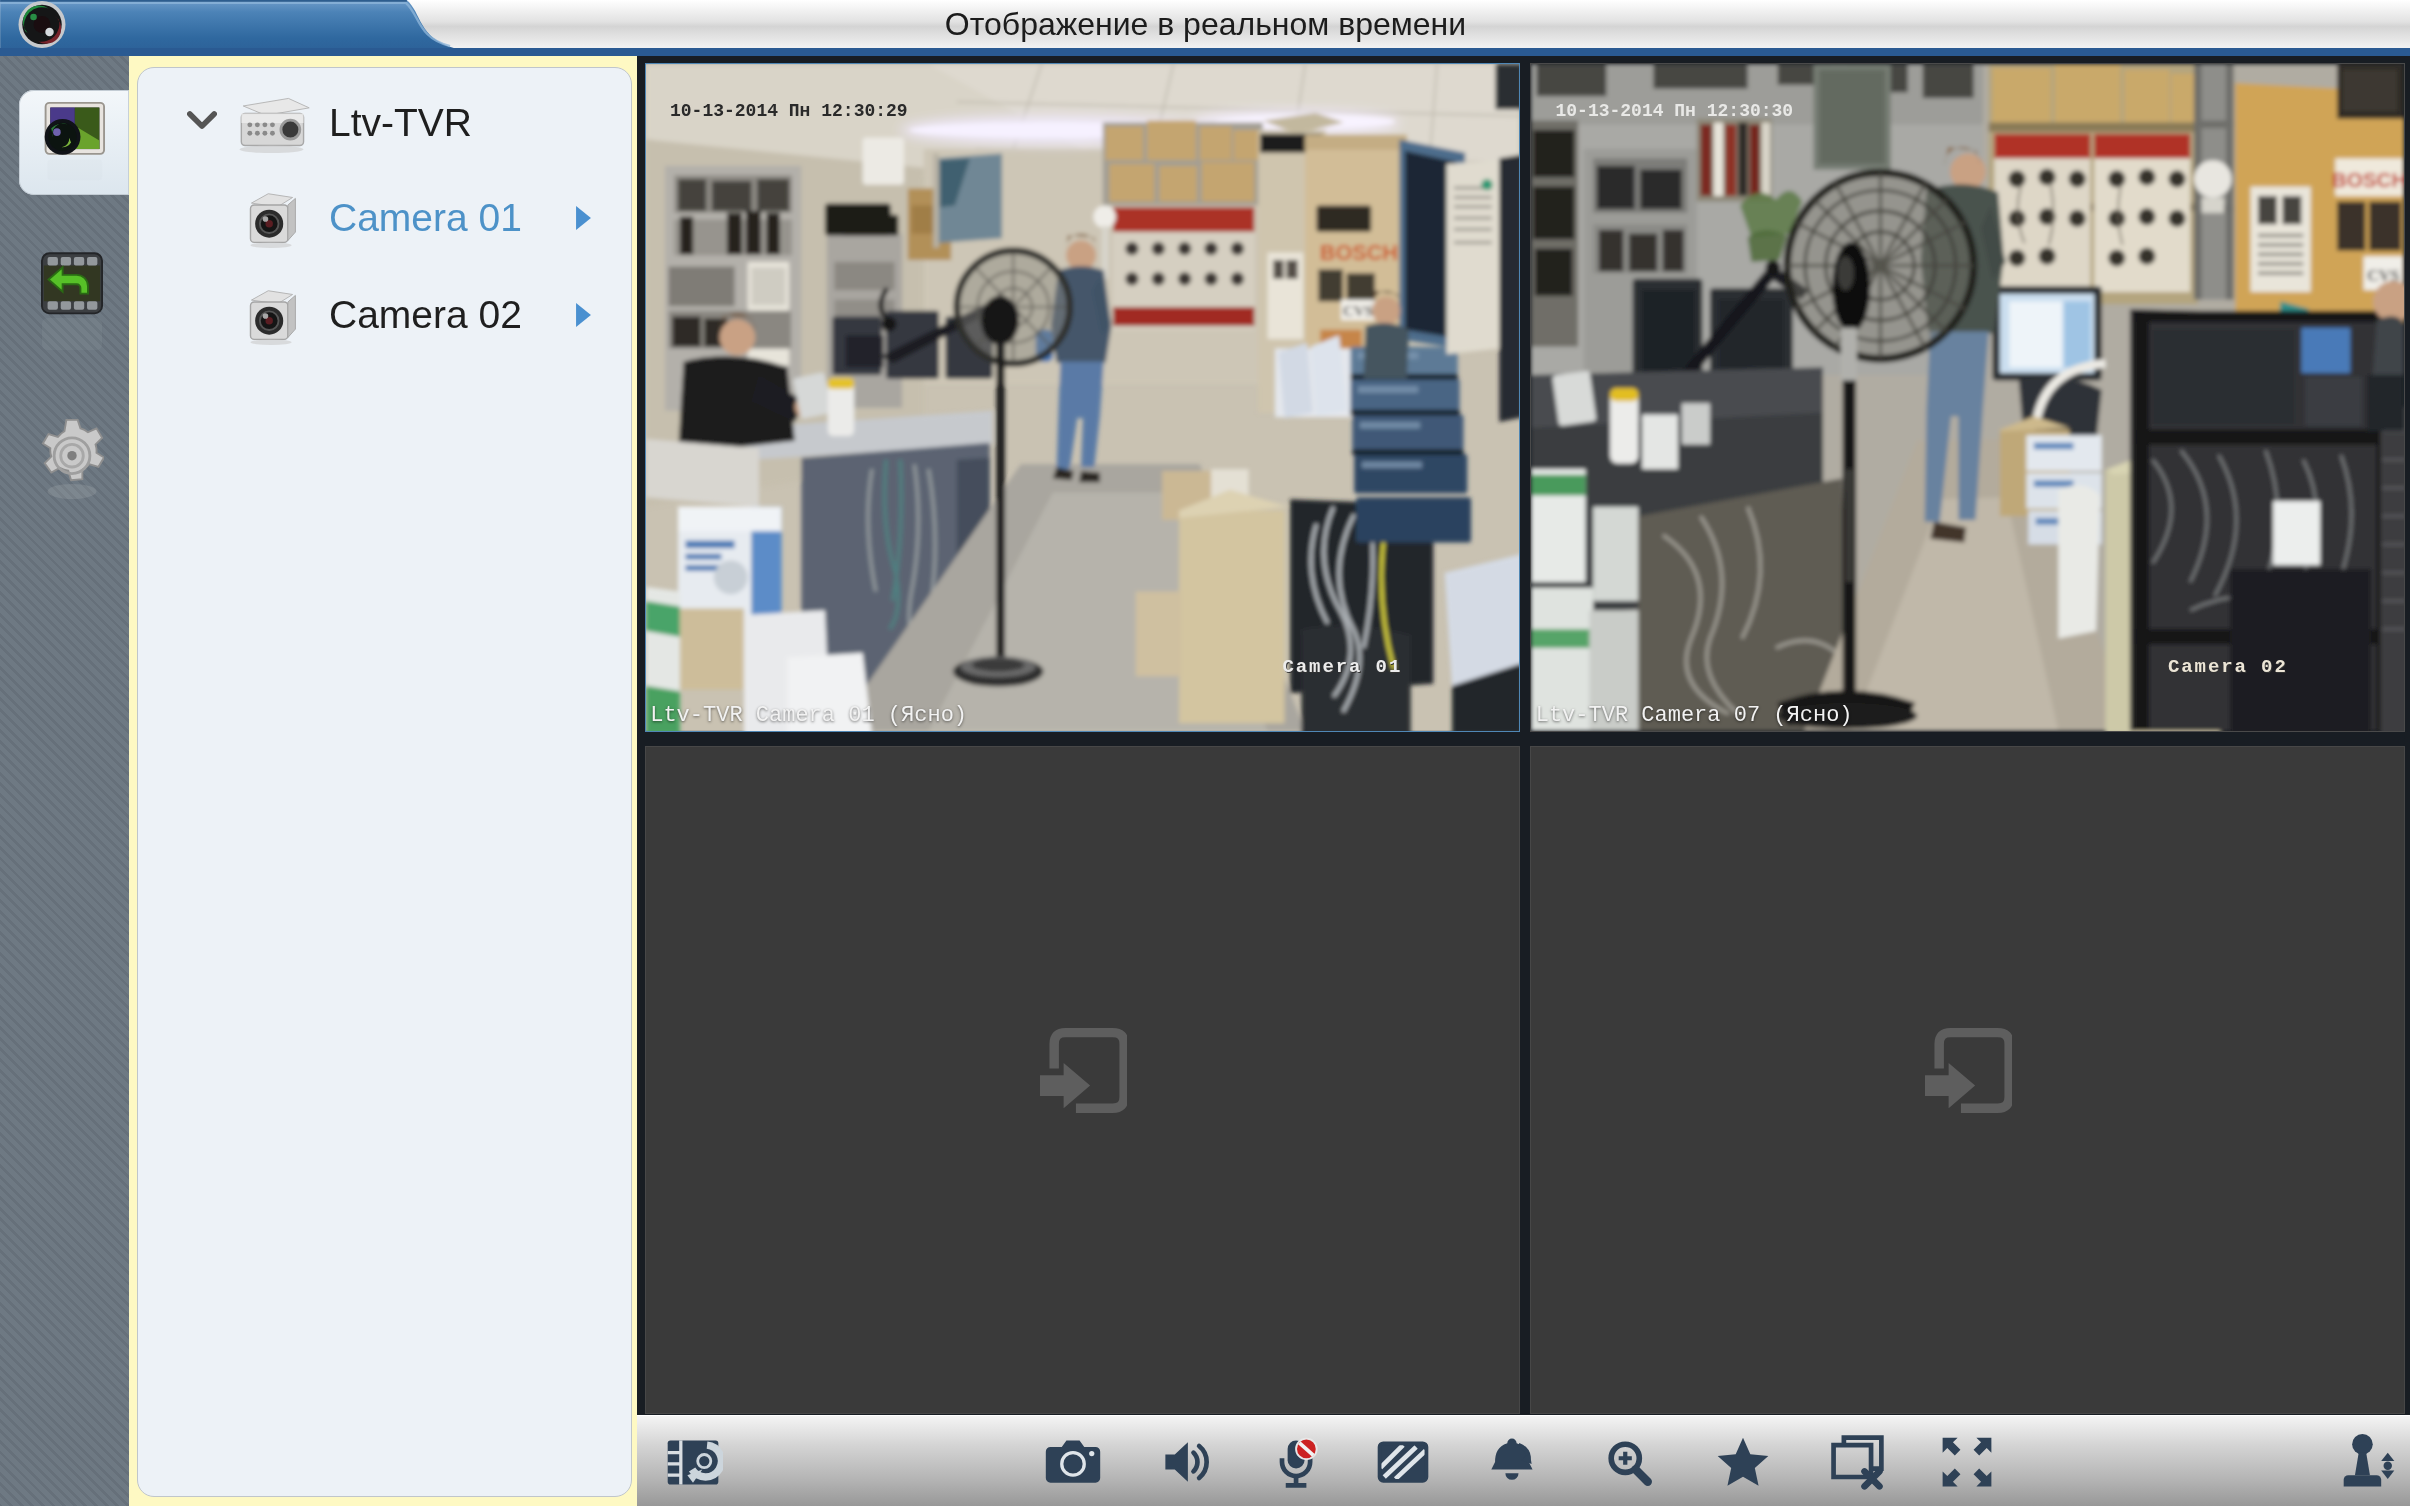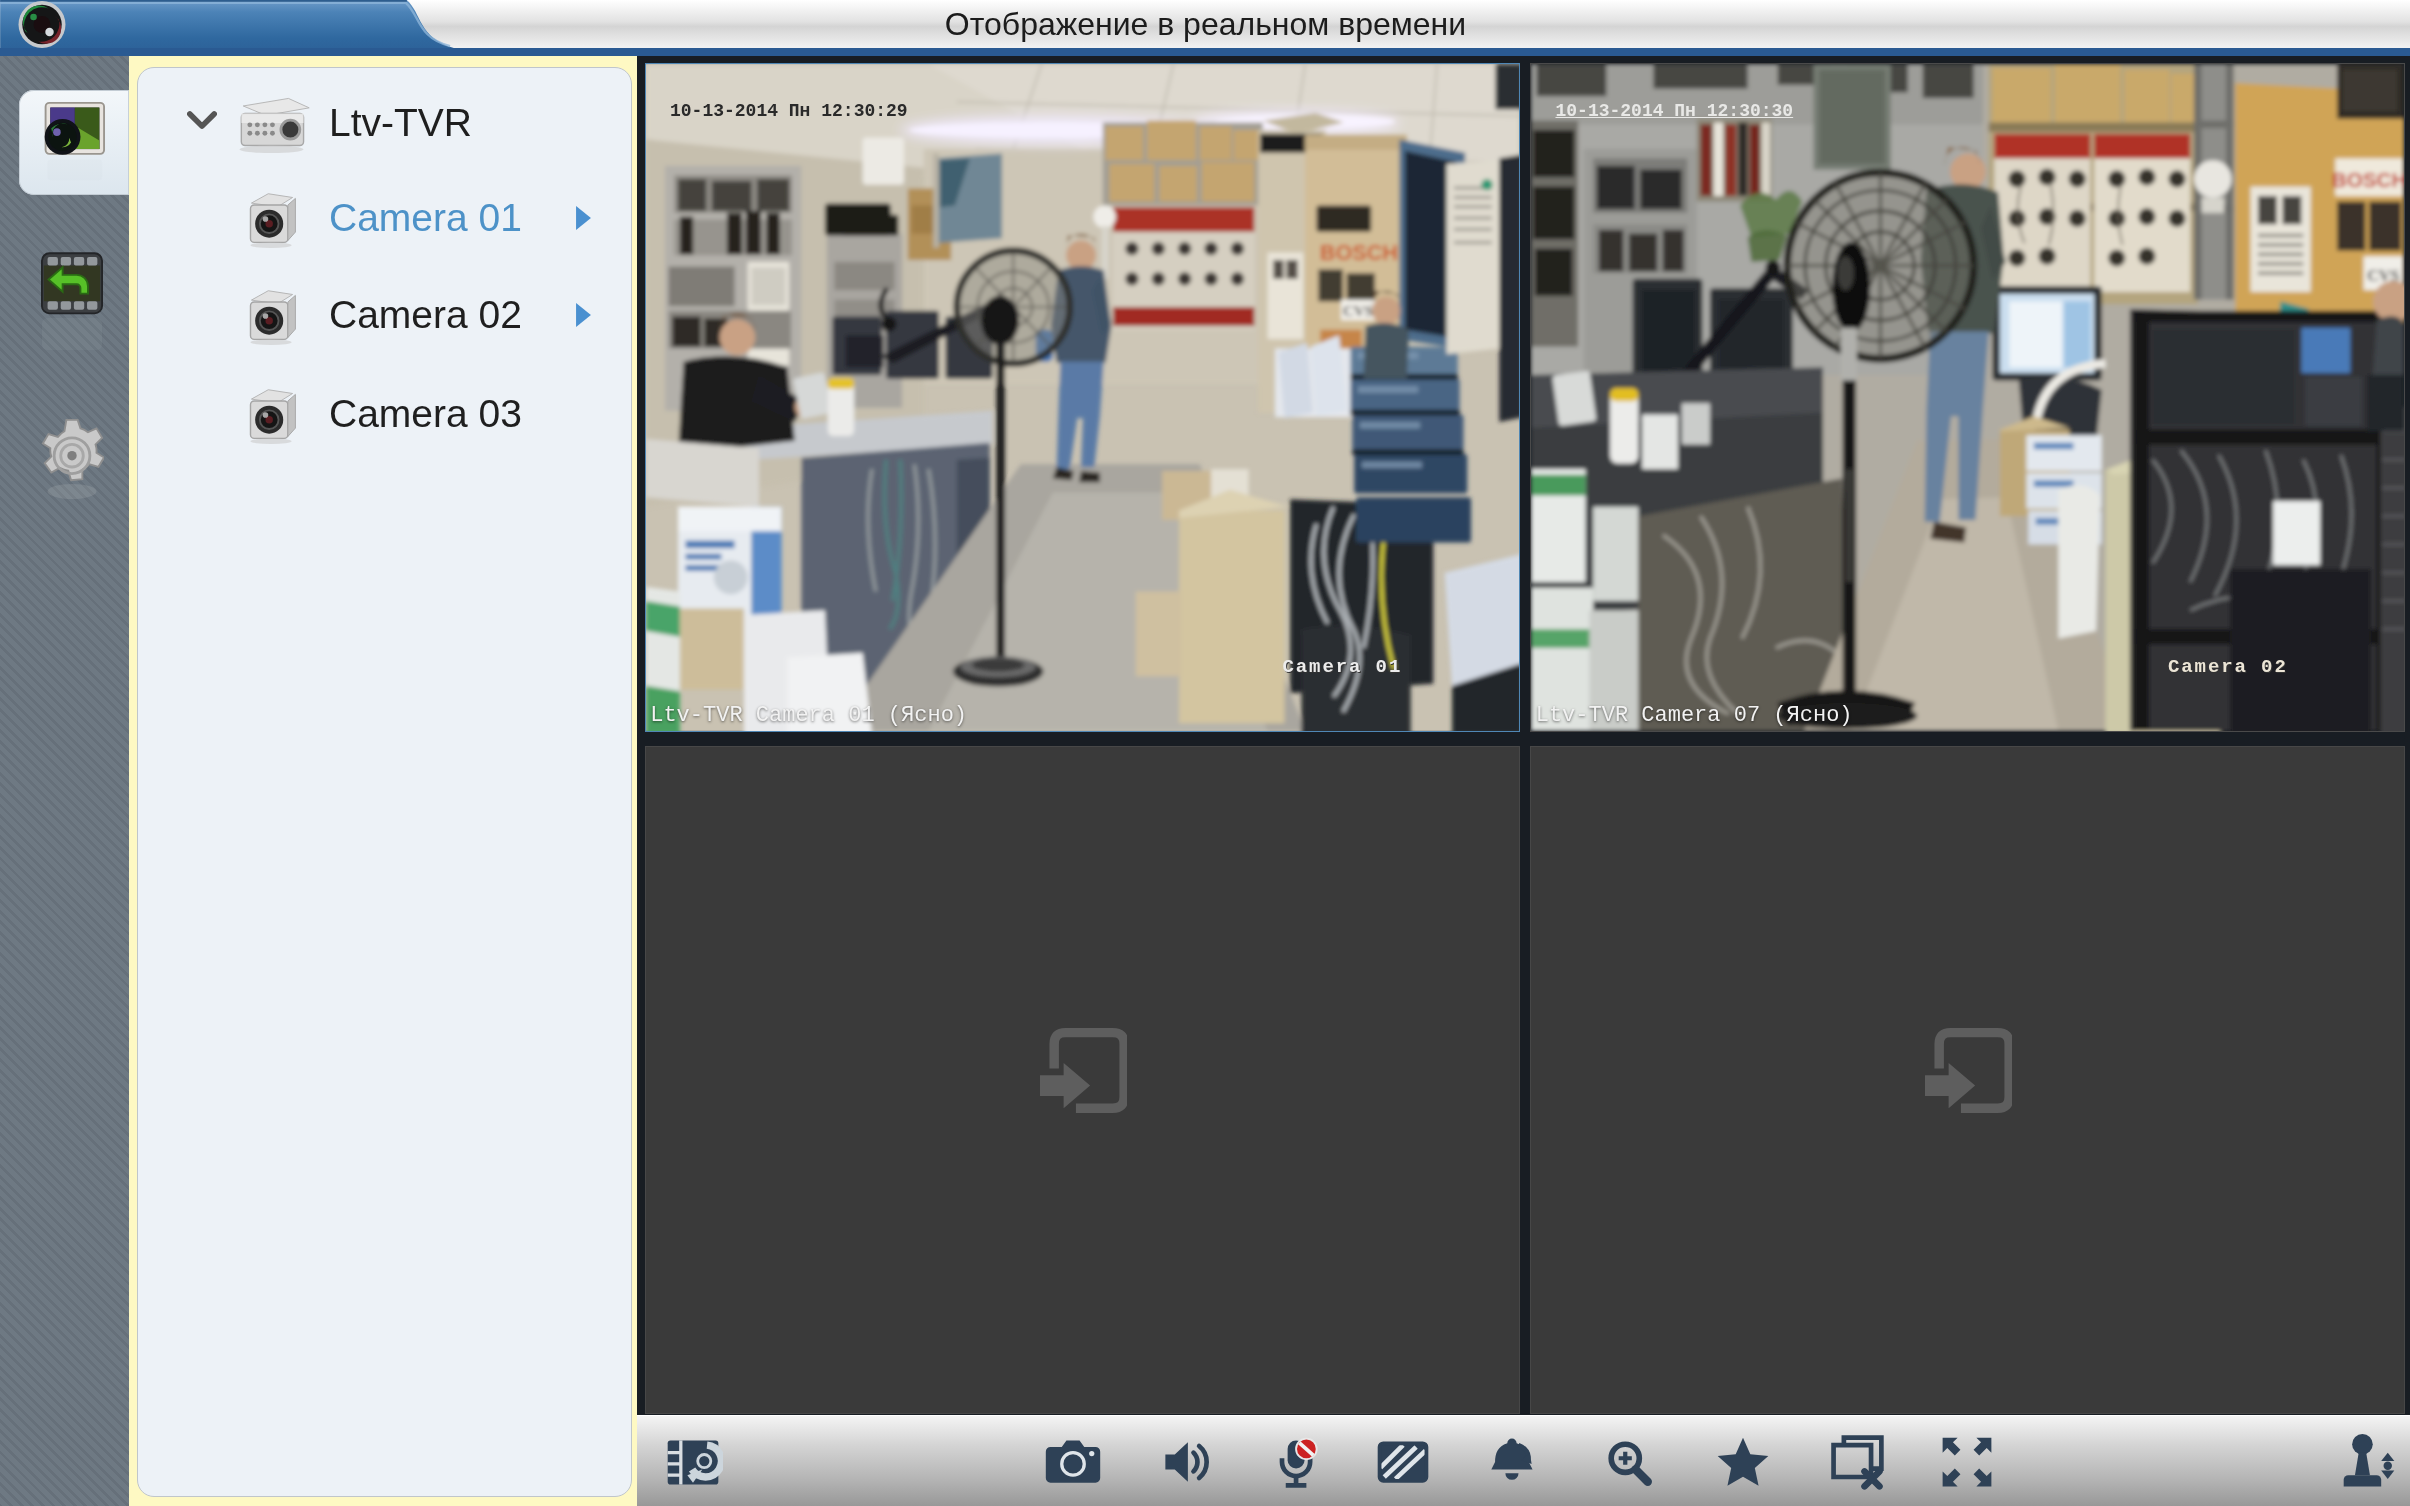--- a/index.html
+++ b/index.html
@@ -168,33 +168,20 @@
         <circle cx="29" cy="36" r="15" fill="#2b2b2b"></circle>
         <circle cx="29" cy="36" r="10" fill="#151515" stroke="#555" stroke-width="2"></circle>
         <circle cx="29" cy="36" r="4" fill="#5a1d22"></circle>
         <circle cx="25" cy="31" r="3" fill="#cccccc" opacity="0.8"></circle>
         <ellipse cx="31" cy="59" rx="22" ry="3" fill="#c9c9c9" opacity="0.6"></ellipse>
       </svg>
       <div class="ttext" style="left:200px;">Camera 02</div>
       <svg class="abs" style="left:445px;top:15px;" width="19" height="26" viewBox="0 0 20 28">
           <path d="M2,1 L18,14 L2,27 Z" fill="#4a90d0"></path>
         </svg>
-    </div>
-    <div class="trow" style="top:330px;">
-      <svg class="abs" style="left:113px;top:0px;" width="60" height="58" viewBox="0 0 64 62">
-        <path d="M10,14 L28,4 L54,8 L38,18 Z" fill="#e2e2e2" stroke="#b2b2b2" stroke-width="1"></path>
-        <rect x="9" y="16" width="40" height="40" rx="4" fill="#dadada" stroke="#a5a5a5" stroke-width="1.5"></rect>
-        <path d="M49,16 l8,-7 v36 l-8,9 z" fill="#c2c2c2" stroke="#a5a5a5" stroke-width="1"></path>
-        <circle cx="29" cy="36" r="15" fill="#2b2b2b"></circle>
-        <circle cx="29" cy="36" r="10" fill="#151515" stroke="#555" stroke-width="2"></circle>
-        <circle cx="29" cy="36" r="4" fill="#5a1d22"></circle>
-        <circle cx="25" cy="31" r="3" fill="#cccccc" opacity="0.8"></circle>
-        <ellipse cx="31" cy="59" rx="22" ry="3" fill="#c9c9c9" opacity="0.6"></ellipse>
-      </svg>
-      <div class="ttext" style="left:200px;">Camera 03</div>
     </div>
   </div>
 
   <div id="main" class="abs">
     <div class="cell" style="left:7.5px;top:6.6px;border:1.9px solid #4f87b5;width:873px;height:667px;" id="cam1">
       <svg width="873" height="667" viewBox="0 0 927 708" style="position:absolute;left:0;top:0;">
       <defs>
         <filter id="b1" x="-5%" y="-5%" width="110%" height="110%">
               <feGaussianBlur stdDeviation="2.5"></feGaussianBlur>
             </filter>
@@ -725,21 +712,21 @@
               <path d="M904,540 h25"></path>
               <path d="M904,570 h25"></path>
               <path d="M904,600 h25"></path>
             </g>
 
       <circle cx="916" cy="252" r="22" fill="#c9a183"></circle>
       <path d="M898,272 q22,-10 29,4 l0,60 -34,6 Z" fill="#3f4548"></path>
       <rect x="888" y="330" width="39" height="60" fill="#23262a"></rect>
       </g>
       </svg>
-      <div class="tstamp" style="color:#e8e8e6;text-decoration:underline;">10-13-2014 Пн 12:30:30</div>
+      <div class="tstamp" style="color:#e8e8e6;">10-13-2014 Пн 12:30:30</div>
       <div class="camlbl" style="color:#ece5d6;text-shadow:0.9px 0.9px 0 #333;">Camera 02</div>
       <div class="cap">Ltv-TVR Camera 07 (Ясно)</div>
     </div>
     <div class="empty" style="left:7.5px;top:690px;">
       <svg style="position:absolute;left:394px;top:279px;" width="87" height="87" viewBox="0 0 92 92">
         <path d="M15,45 V19 Q15,7 27,7 H77 Q89,7 89,19 V75 Q89,87 77,87 H38" fill="none" stroke="#5e5e5e" stroke-width="10"></path>
         <path d="M0,52 h25 v-13 l28,24 -28,24 v-13 h-25 z" fill="#5e5e5e"></path>
       </svg>
     </div>
     <div class="empty" style="left:893px;top:690px;">

